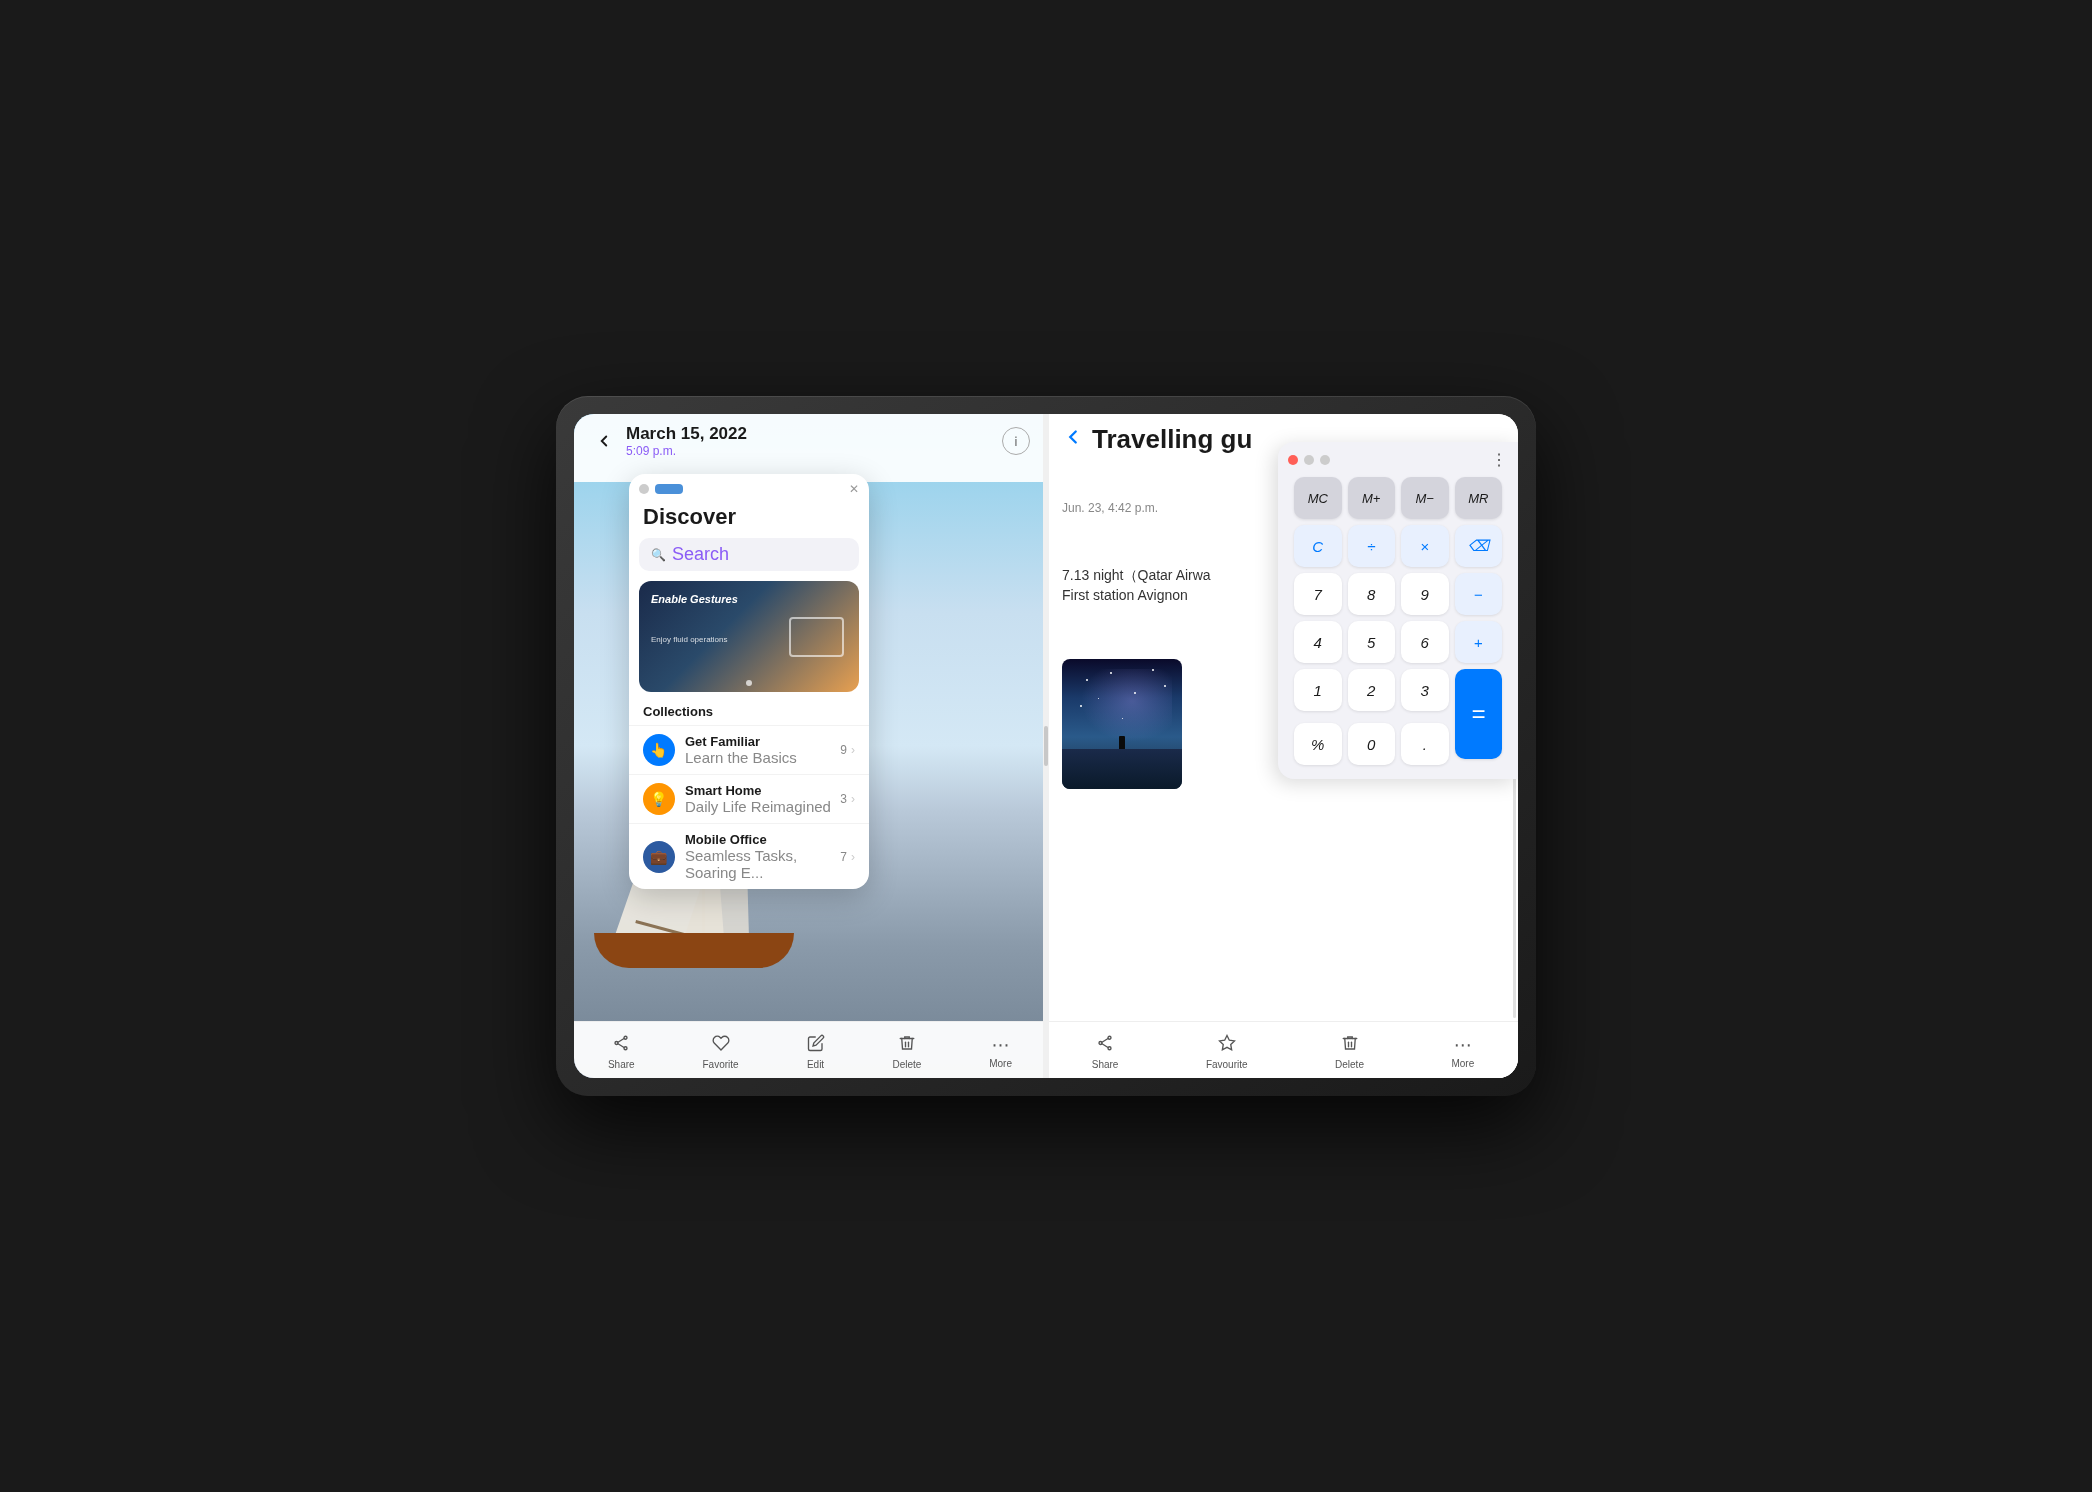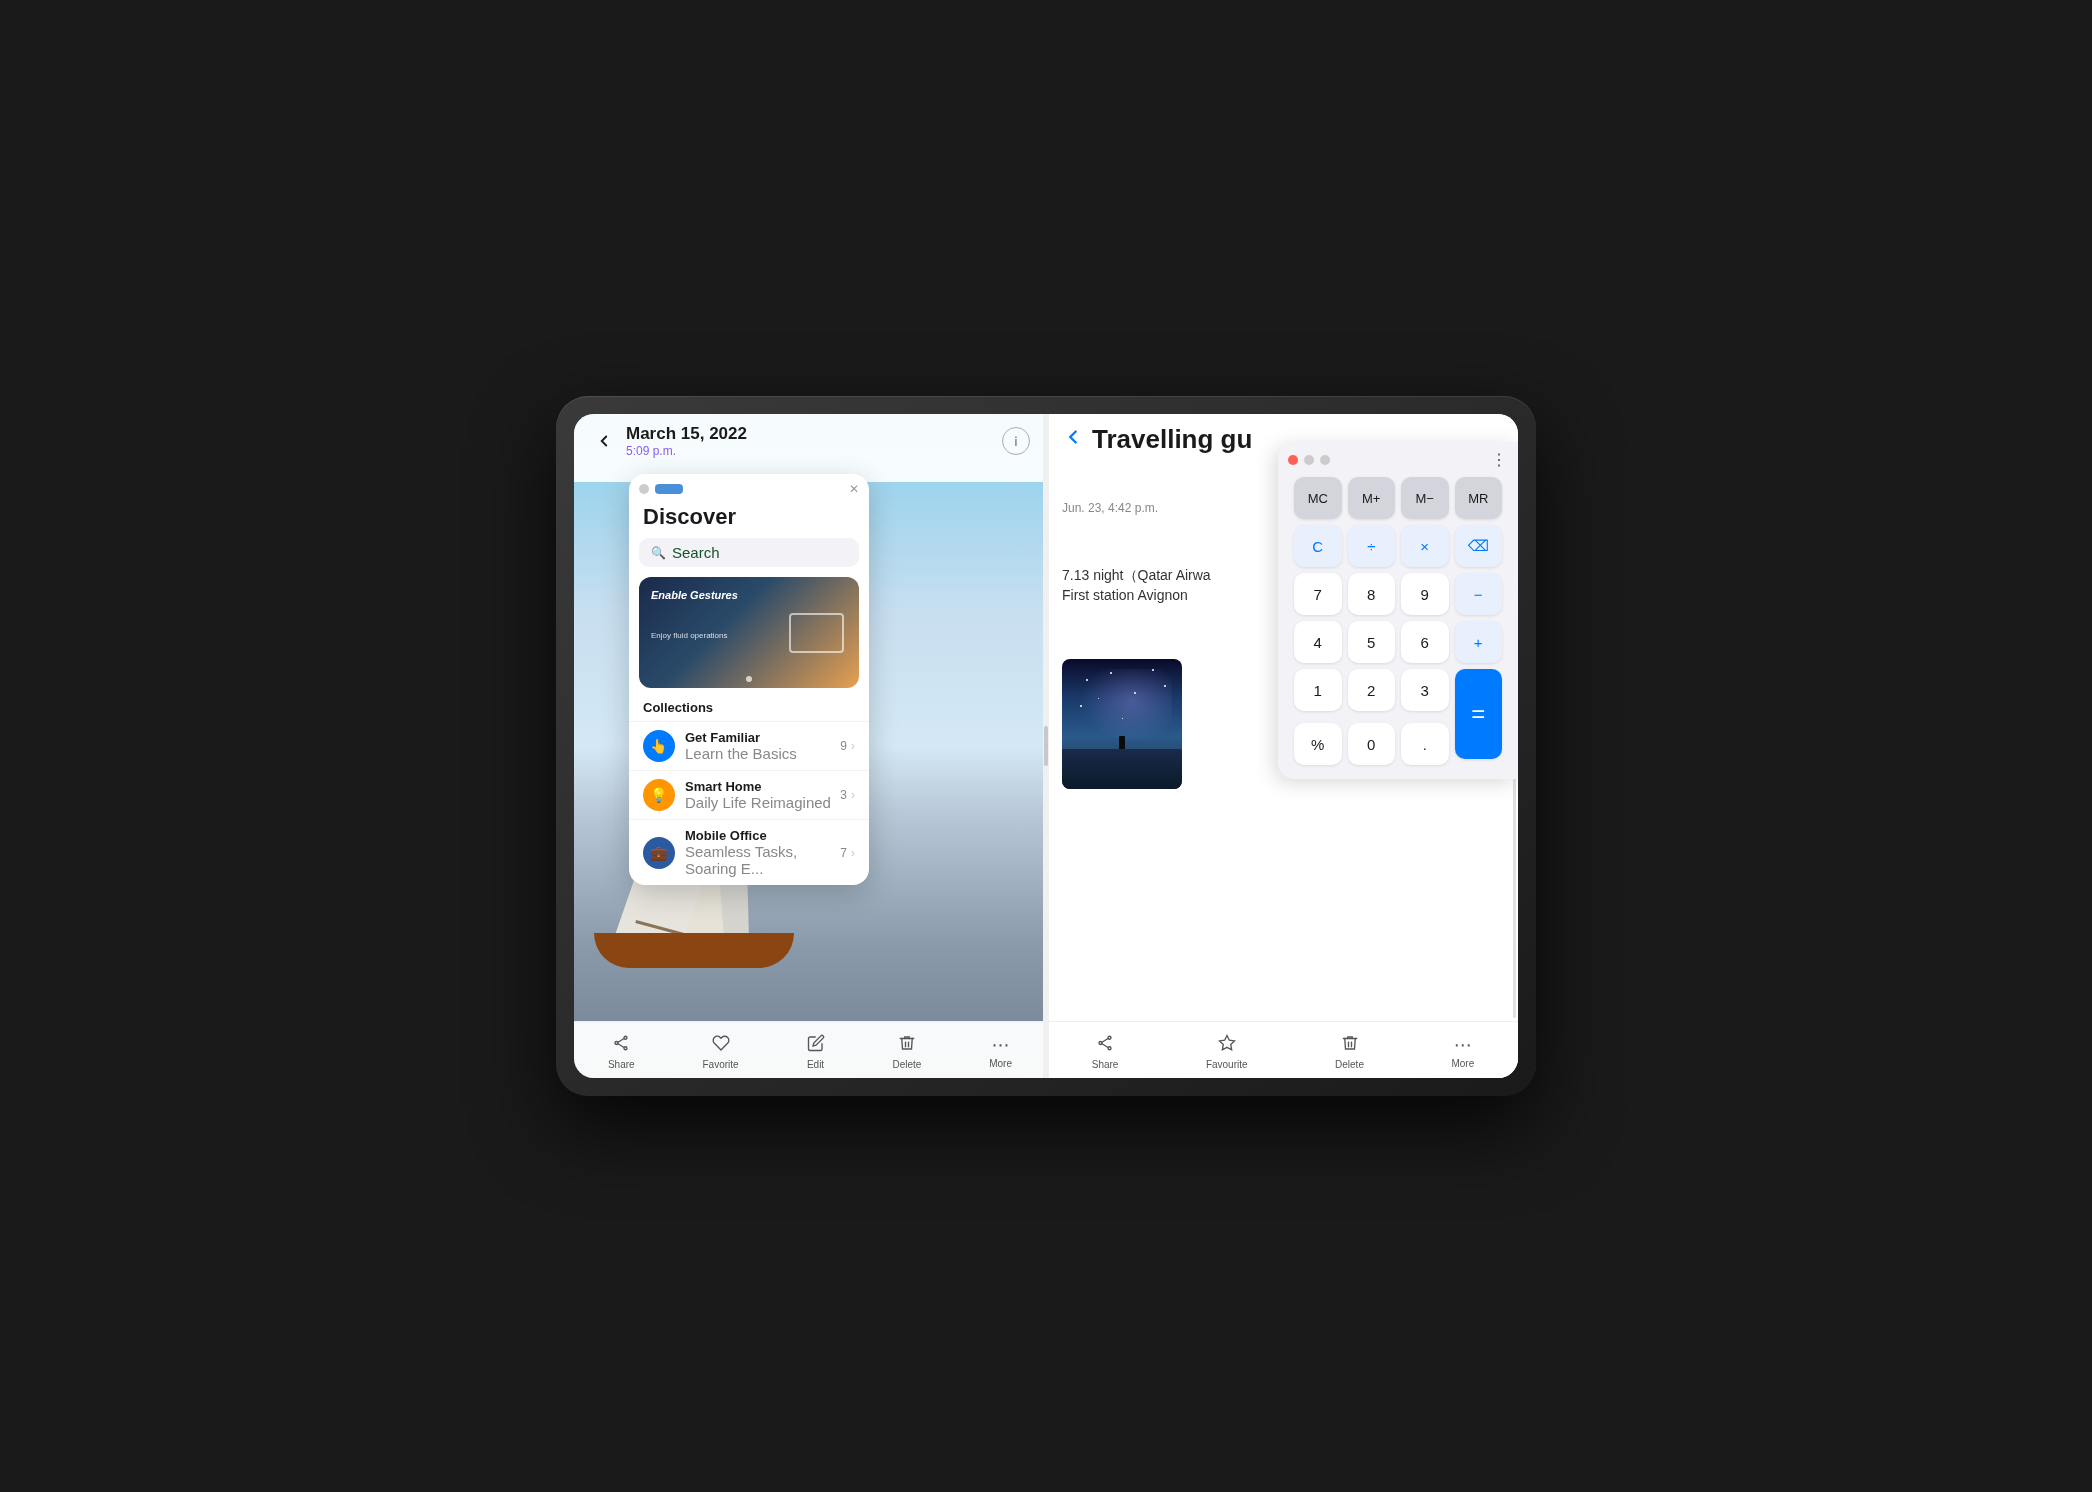--- a/index.html
+++ b/index.html
@@ -273,22 +273,22 @@
       align-items: center;
       gap: 6px;
     }
 
     .search-icon-sm {
       font-size: 12px;
       color: #888;
     }
 
     .search-placeholder {
-      font-size: 15px;
-      color: #14532d;
+      font-size: 18px;
+      color: #8b5cf6;
     }
 
     
     .discover-banner {
       margin: 0 10px 10px;
       border-radius: 12px;
       overflow: hidden;
       height: 111px;
       position: relative;
       background: linear-gradient(135deg, #1a2a4a 0%, #2a4a6a 40%, #e8a050 100%);
@@ -547,20 +547,21 @@
     .calc-more {
       margin-left: auto;
       font-size: 16px;
       color: #555;
       cursor: pointer;
       letter-spacing: 1px;
     }
 
     .calc-grid {
       padding: 4px 16px 8px;
+      font-style: italic;
     }
 
     .calc-row {
       display: grid;
       grid-template-columns: repeat(4, 1fr);
       gap: 6px;
       margin-bottom: 6px;
     }
 
     .calc-btn {

